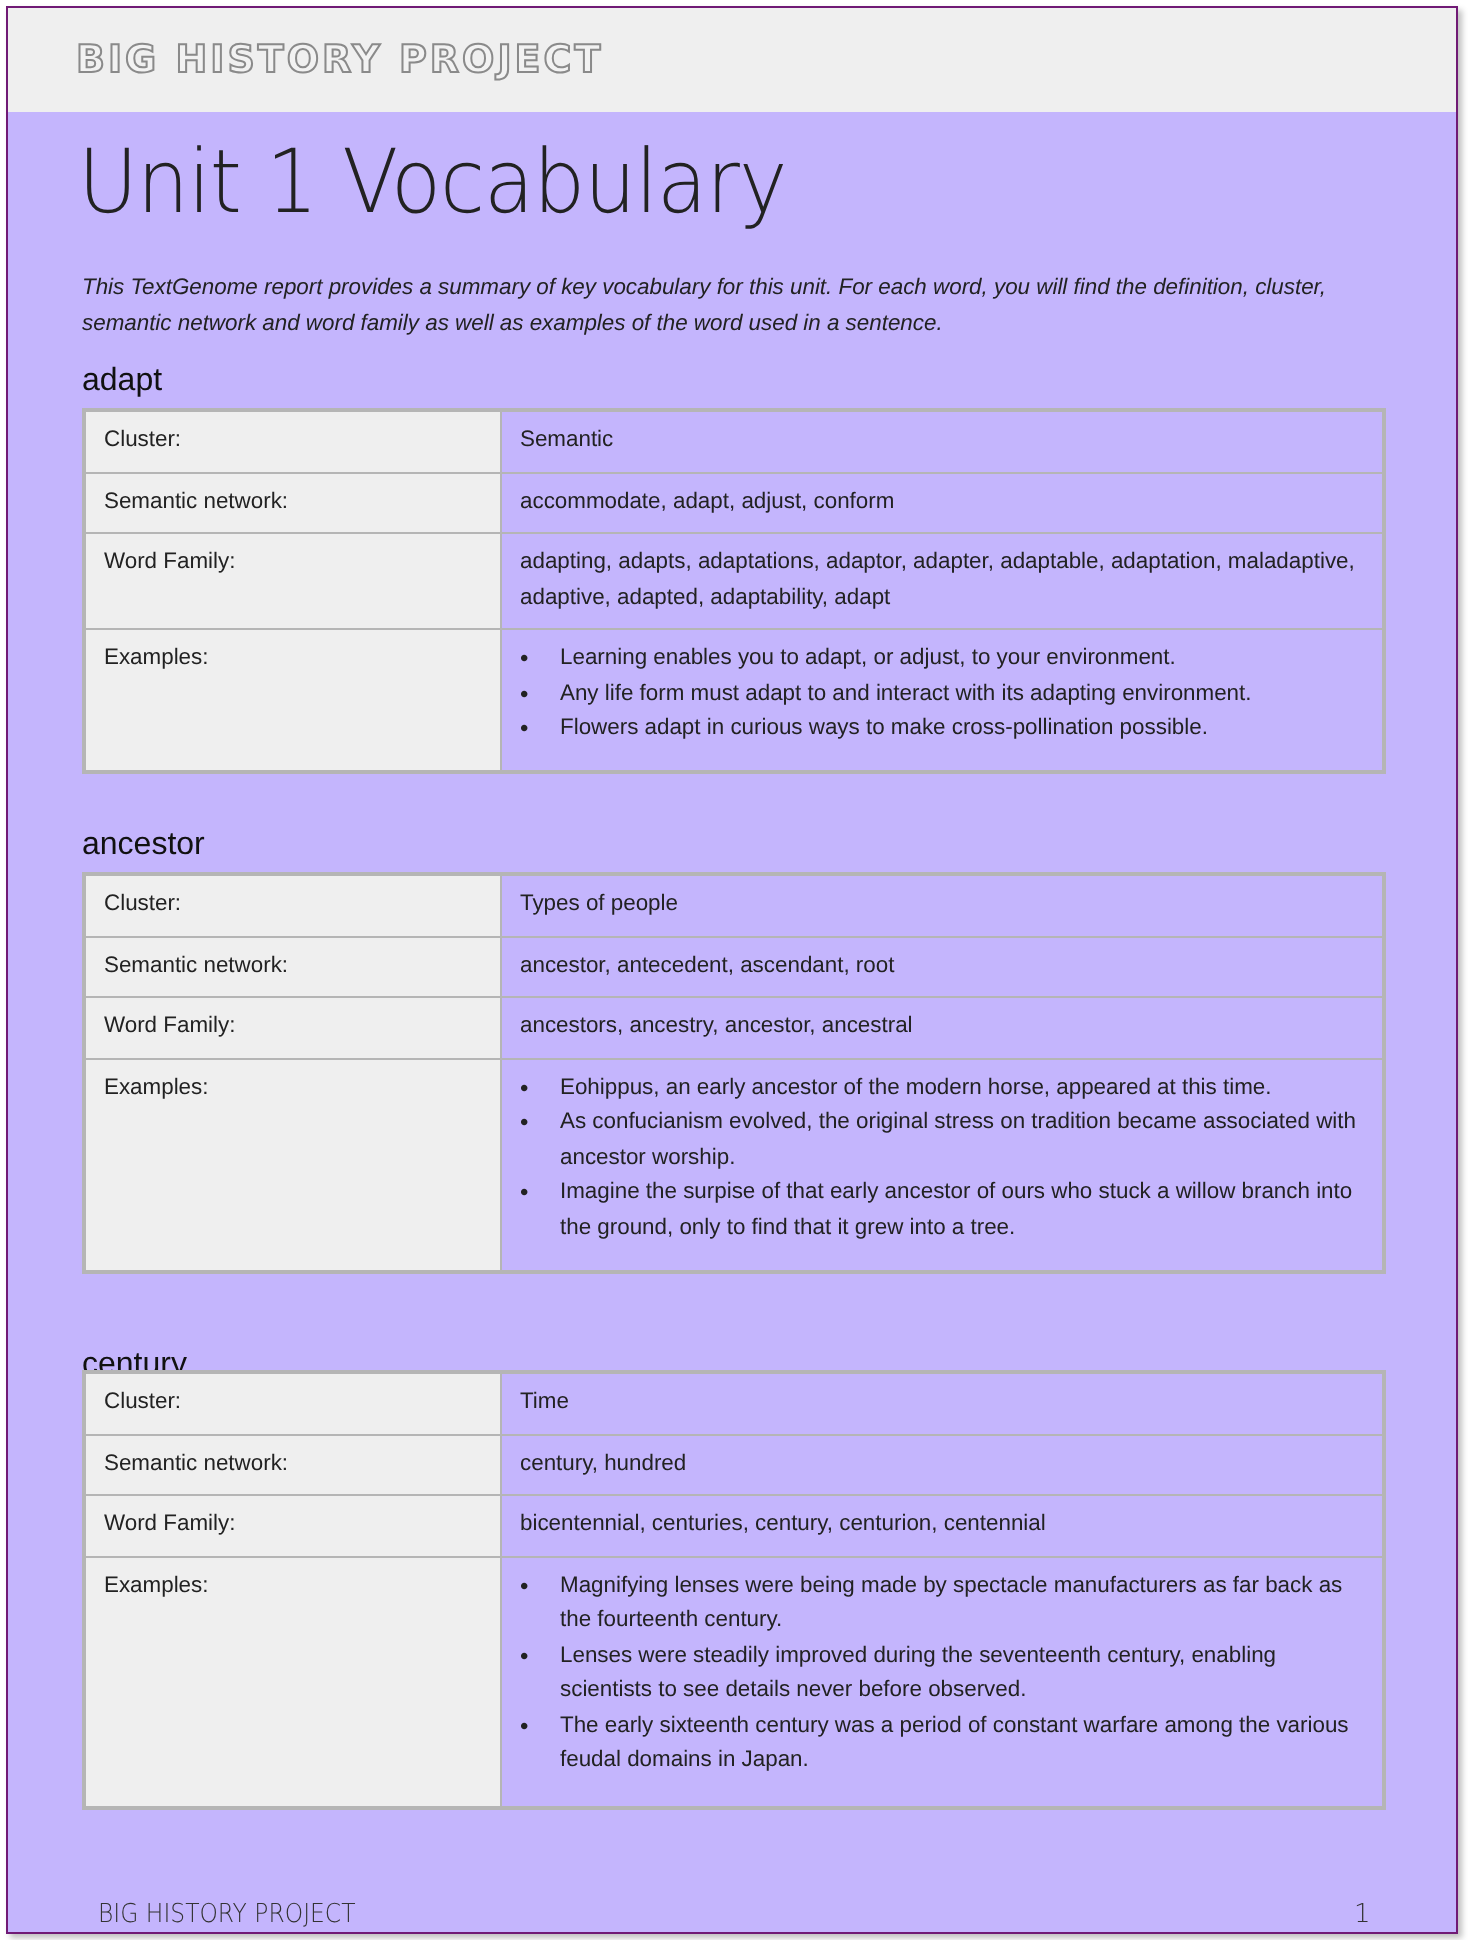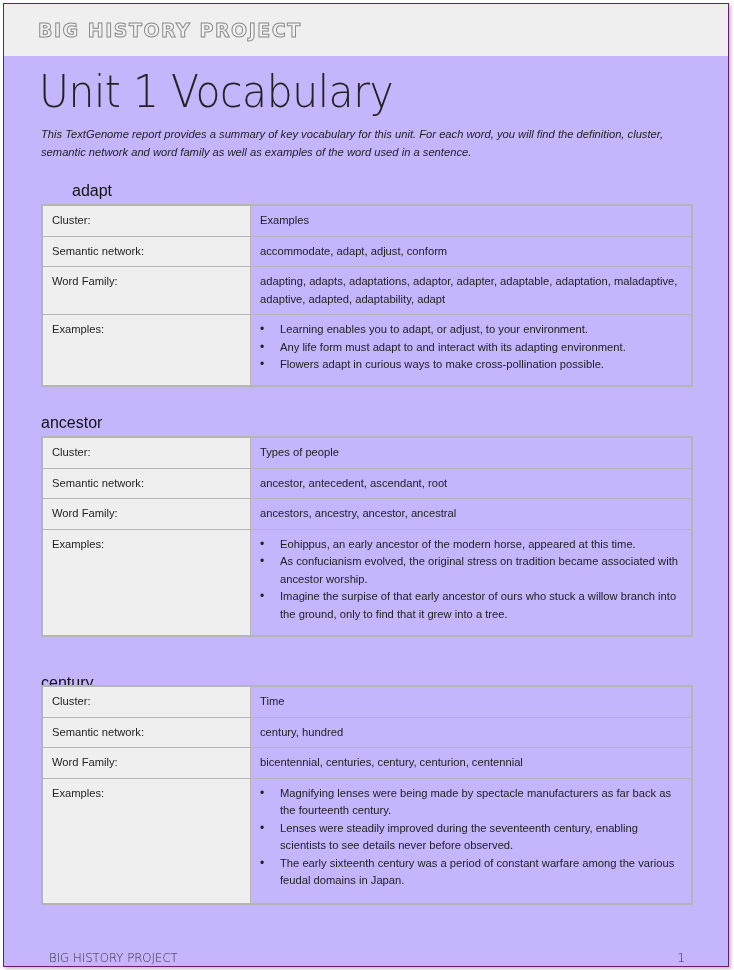--- a/index.html
+++ b/index.html
@@ -7,21 +7,21 @@
            font-family: "DejaVu Sans", sans-serif; color: #1e1e1e; }
     .page { position: absolute; left: 3px; top: 3px; width: 724px; height: 962px;
             background: #c4b5fd; border: 1px solid #701a75;
             box-shadow: 2px 2px 3px rgba(0,0,0,0.25); }
     .header-band { position: absolute; left: 0; top: 0; width: 100%; height: 52px; background: #efefef; }
     .header-logo { position: absolute; left: 34px; top: 15px; font-family: "DejaVu Sans", sans-serif;
                    font-weight: bold; font-size: 19px; letter-spacing: 1.5px; color: #f2f2f2;
                    -webkit-text-stroke: 1px #8a8a8a; }
     .title { position: absolute; left: 35px; top: 62px; font-family: "DejaVu Sans", sans-serif;
              font-weight: 200; font-size: 44px; color: #222; letter-spacing: -0.5px; transform: scaleX(0.93); transform-origin: left; }
-    .intro { position: absolute; left: 37px; top: 121px; width: 660px; font-family: "Liberation Sans", sans-serif;
+    .intro { position: absolute; left: 37px; top: 131px; width: 660px; font-family: "Liberation Sans", sans-serif;
              font-style: italic; font-size: 11.2px; line-height: 18px; color: #222; }
     .word { position: absolute; left: 37px; font-family: "Liberation Sans", sans-serif; font-size: 16px; color: #111; }
     table.vocab { position: absolute; left: 37px; width: 652px; border-collapse: collapse;
                   font-family: "Liberation Sans", sans-serif; font-size: 11.2px; color: #222;
                   border: 2px solid #b5b5b5; }
     table.vocab td { border: 1px solid #b5b5b5; vertical-align: top; padding: 6px 9px 6px 9px; line-height: 17.5px; }
     table.vocab td.label { background: #efefef; width: 189px; margin-left: 18px; }
     table.vocab tr.row td { height: 15px; }
     ul.examples { margin: 0; padding: 0 0 0 14px; list-style: none; }
     ul.examples li { position: relative; padding-left: 6px; }
@@ -35,26 +35,26 @@
 <body>
 
 <div class="page">
   <div class="header-band">
     <div class="header-logo">BIG HISTORY PROJECT</div>
   </div>
 
   <div class="title">Unit 1 Vocabulary</div>
   <div class="intro">This TextGenome report provides a summary of key vocabulary for this unit. For each word, you will find the definition, cluster, semantic network and word family as well as examples of the word used in a sentence.</div>
 
-  <div class="word" style="top:178px;margin-left:31px;">adapt</div>
+  <div class="word" style="top:178px;">adapt</div>
   <table class="vocab" style="top:200px;">
     <tbody>
         <tr class="row">
       <td class="label">Cluster:</td>
-      <td>Examples</td>
+      <td>Semantic</td>
     </tr>
     <tr class="row">
       <td class="label">Semantic network:</td>
       <td>accommodate, adapt, adjust, conform</td>
     </tr>
     <tr class="row">
       <td class="label">Word Family:</td>
       <td>adapting, adapts, adaptations, adaptor, adapter, adaptable, adaptation, maladaptive, adaptive, adapted, adaptability, adapt</td>
     </tr>
     <tr>

